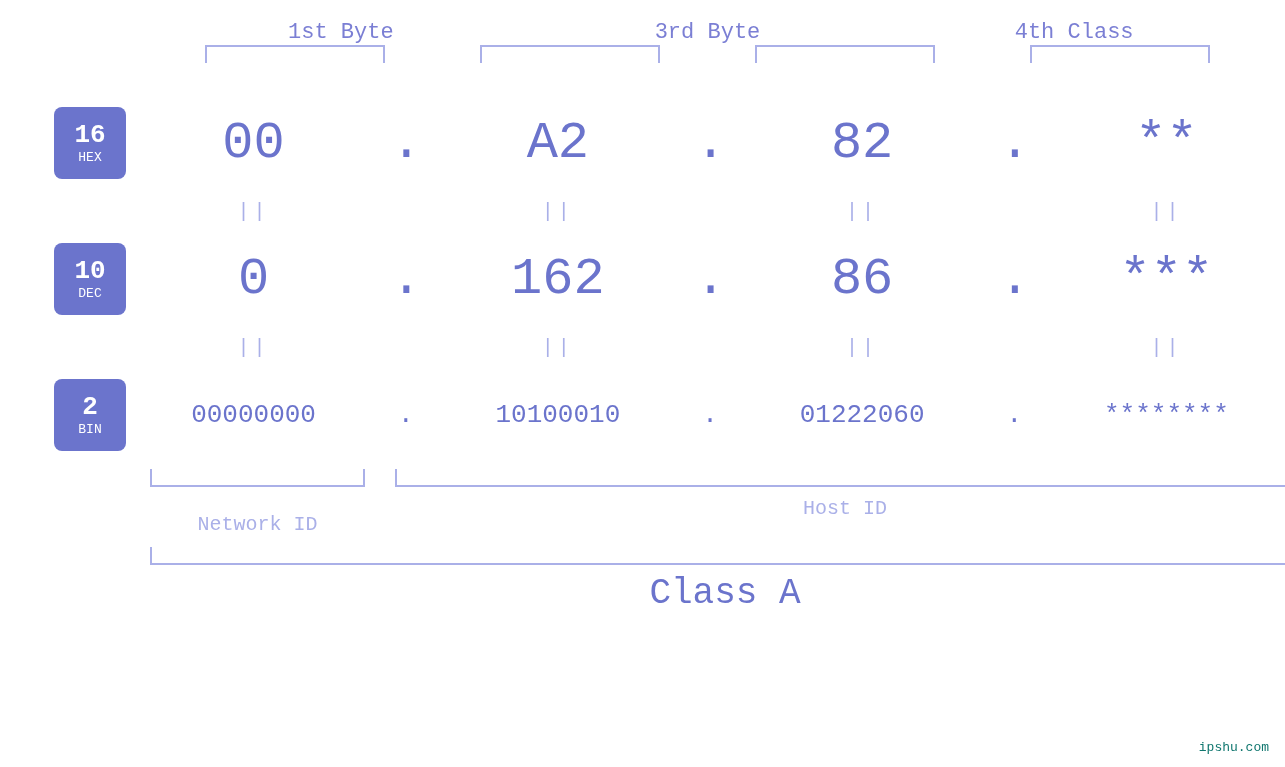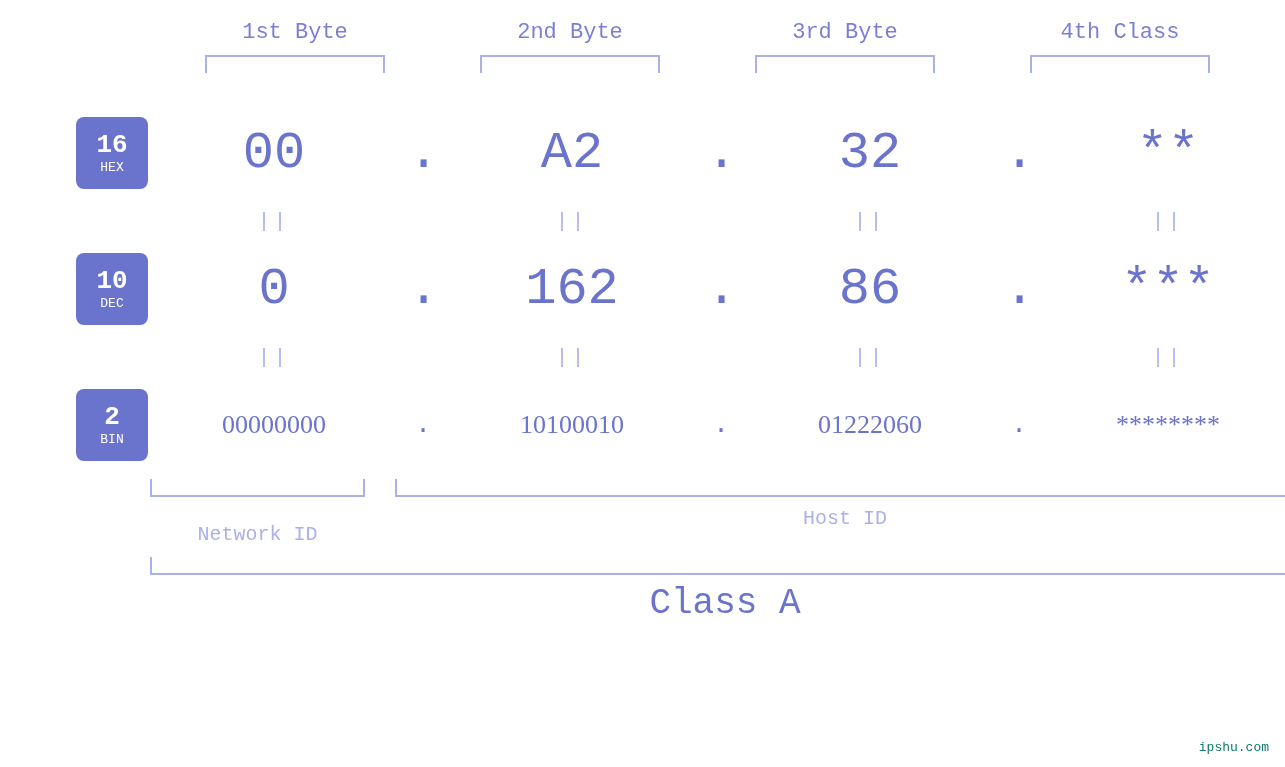--- a/index.html
+++ b/index.html
@@ -22,21 +22,20 @@
       align-items: center;
       padding-top: 20px;
     }
 
     
     .byte-headers {
       display: flex;
       width: 1100px;
       margin-left: 130px;
       justify-content: space-around;
-      margin-bottom: 10px;
     }
 
     .byte-header {
       color: #7b7fd4;
       font-size: 22px;
       font-family: 'Courier New', Courier, monospace;
       text-align: center;
       width: 200px;
     }
 
@@ -92,21 +91,20 @@
     .cell {
       width: 200px;
       text-align: center;
       color: #6b74cc;
       font-size: 52px;
       font-family: 'Courier New', Courier, monospace;
     }
 
     .cell.bin-cell {
       font-size: 26px;
-      font-family: Liberation Serif, serif;
     }
 
     .dot {
       color: #6b74cc;
       font-size: 52px;
       font-family: 'Courier New', Courier, monospace;
       width: 30px;
       text-align: center;
     }
 
@@ -199,21 +197,20 @@
       right: 16px;
       color: #0f766e;
       font-size: 13px;
       font-family: 'Courier New', Courier, monospace;
     }
 
     
     .rows-wrapper {
       display: flex;
       width: 1285px;
-      padding-left: 22px;
     }
 
     .badge-column {
       width: 135px;
       display: flex;
       flex-direction: column;
       align-items: center;
       padding-left: 45px;
       gap: 0;
     }
@@ -236,21 +233,20 @@
       align-items: flex-start;
     }
   </style>
 </head>
 <body>
 
 <div class="main-container">
 
   <div class="byte-headers">
     <div class="byte-header">1st Byte</div>
-    <div class="byte-header">2nd Byte</div>
     <div class="byte-header">3rd Byte</div>
     <div class="byte-header">4th Class</div>
   </div>
 
   <div class="brackets-top">
     <div class="bracket-top"></div>
     <div class="bracket-top"></div>
     <div class="bracket-top"></div>
     <div class="bracket-top"></div>
   </div>
@@ -285,21 +281,21 @@
       </div>
     </div>
 
     <div class="values-column">
 
       <div class="value-row">
         <div class="cell">00</div>
         <div class="dot">.</div>
         <div class="cell">A2</div>
         <div class="dot">.</div>
-        <div class="cell">32</div>
+        <div class="cell">82</div>
         <div class="dot">.</div>
         <div class="cell">**</div>
       </div>
 
       <div class="equals-row">
         <div class="eq-cell">||</div>
         <div class="eq-dot"></div>
         <div class="eq-cell">||</div>
         <div class="eq-dot"></div>
         <div class="eq-cell">||</div>

